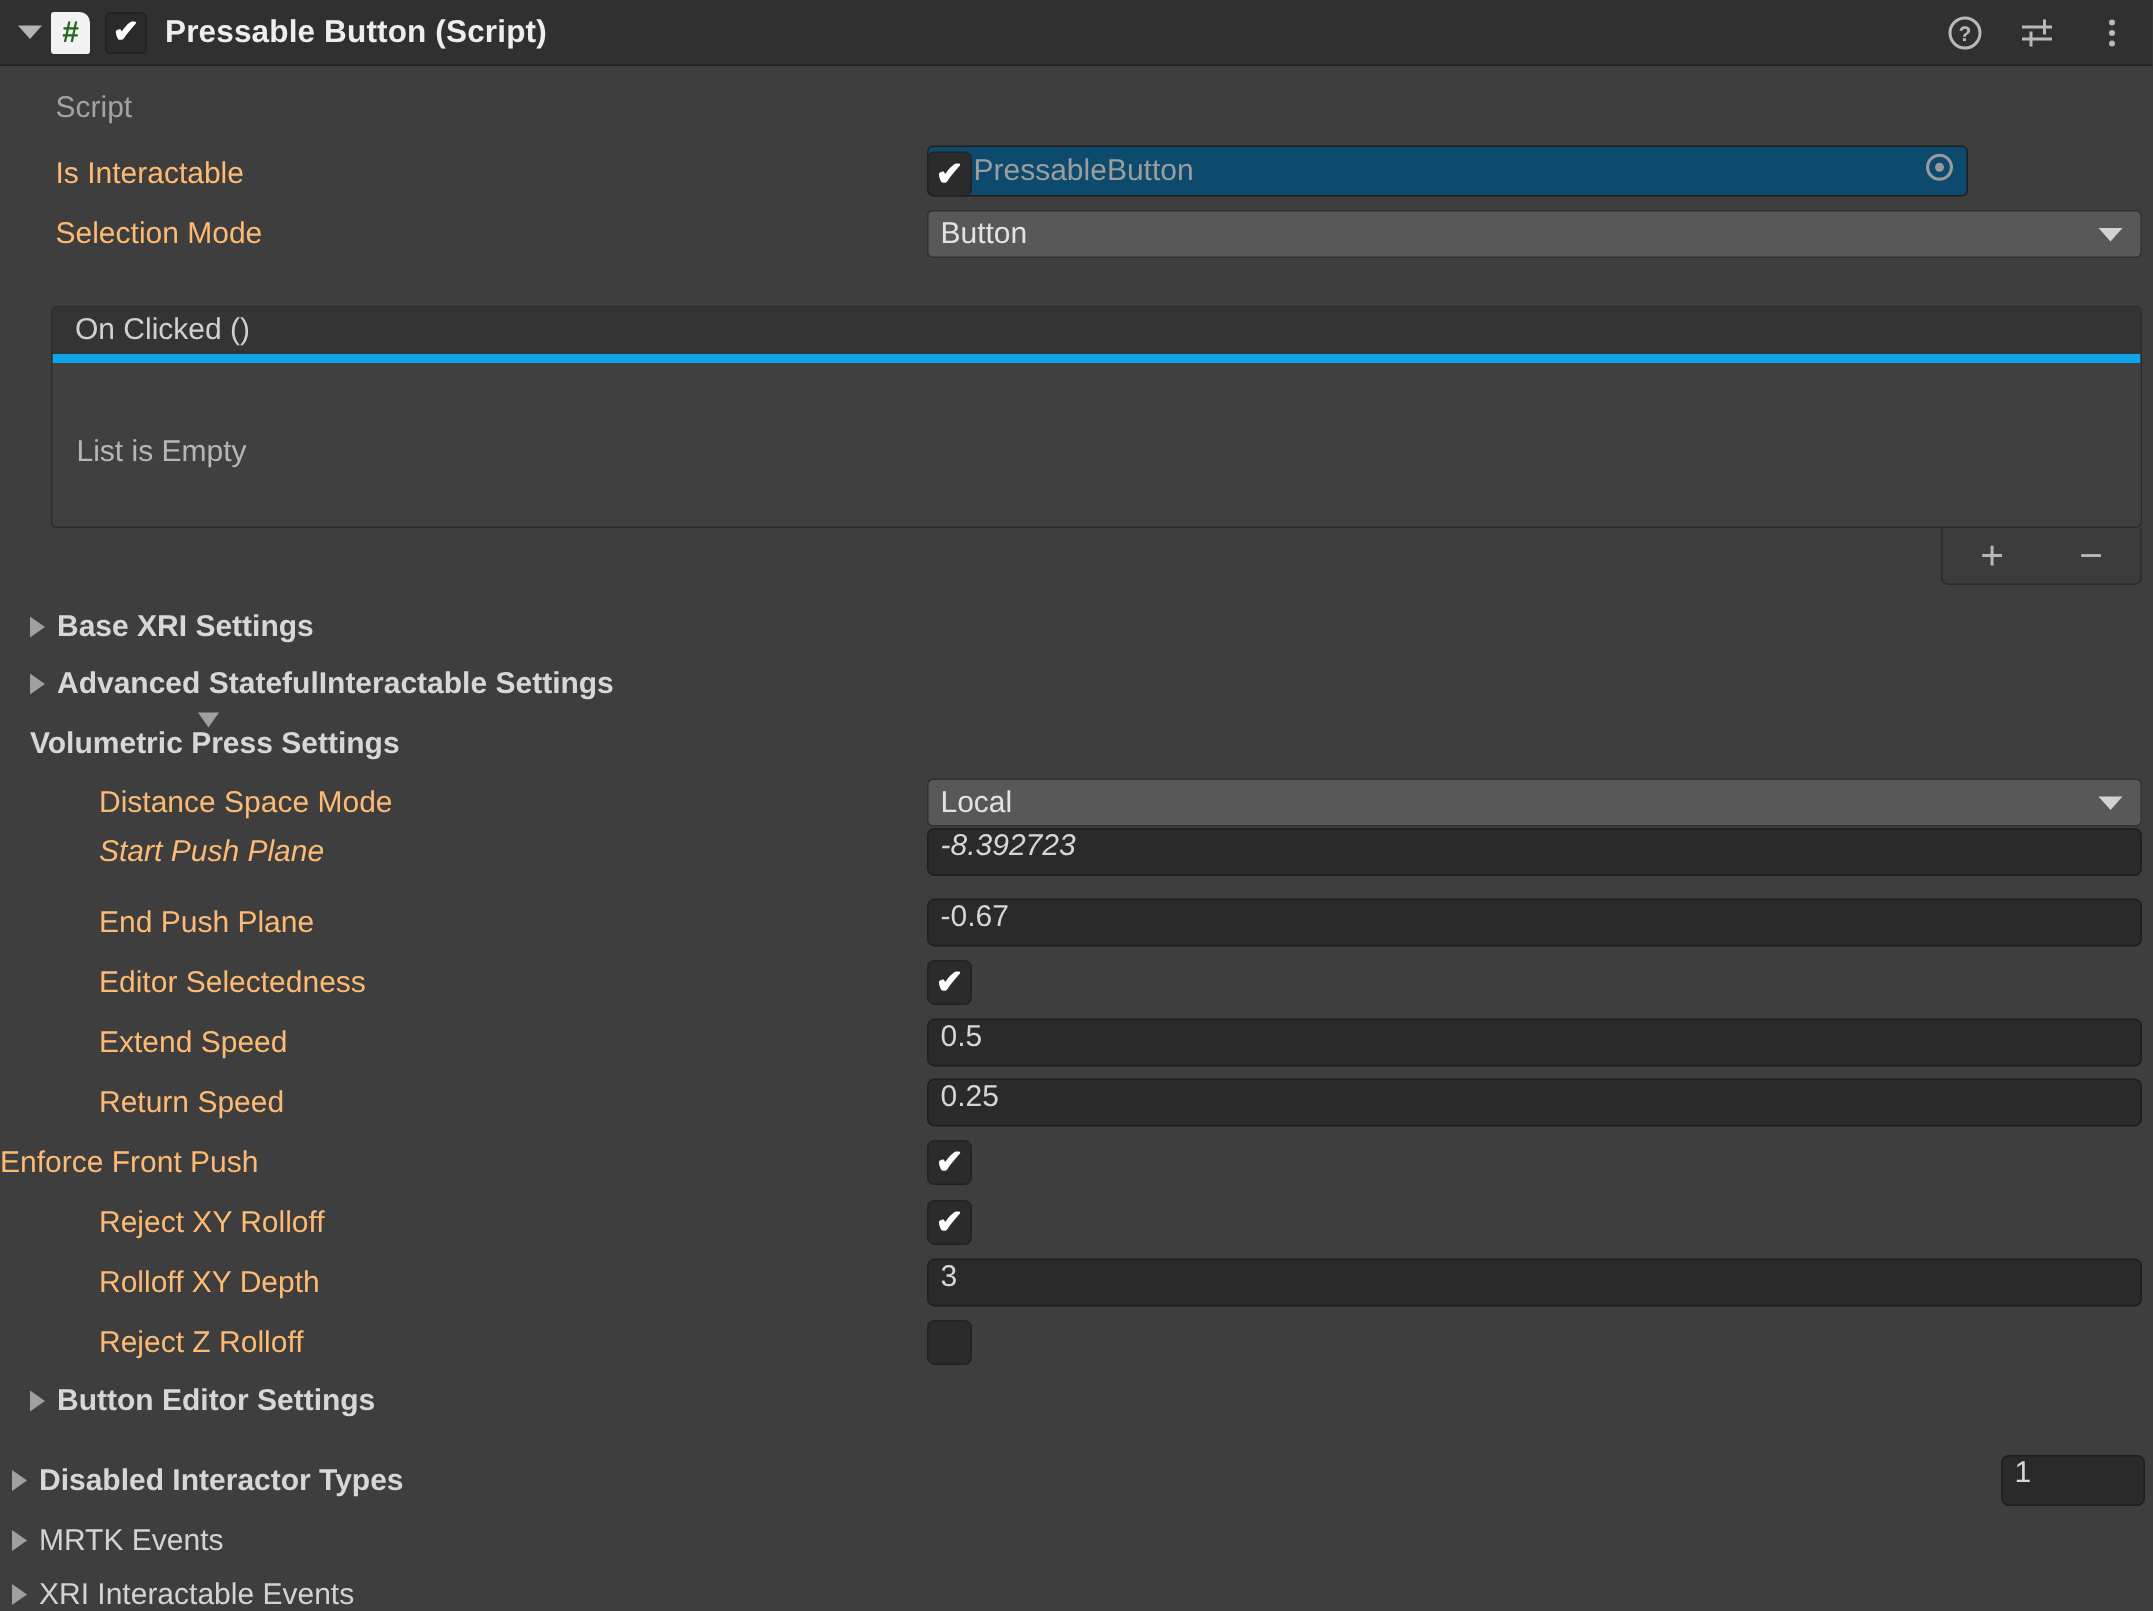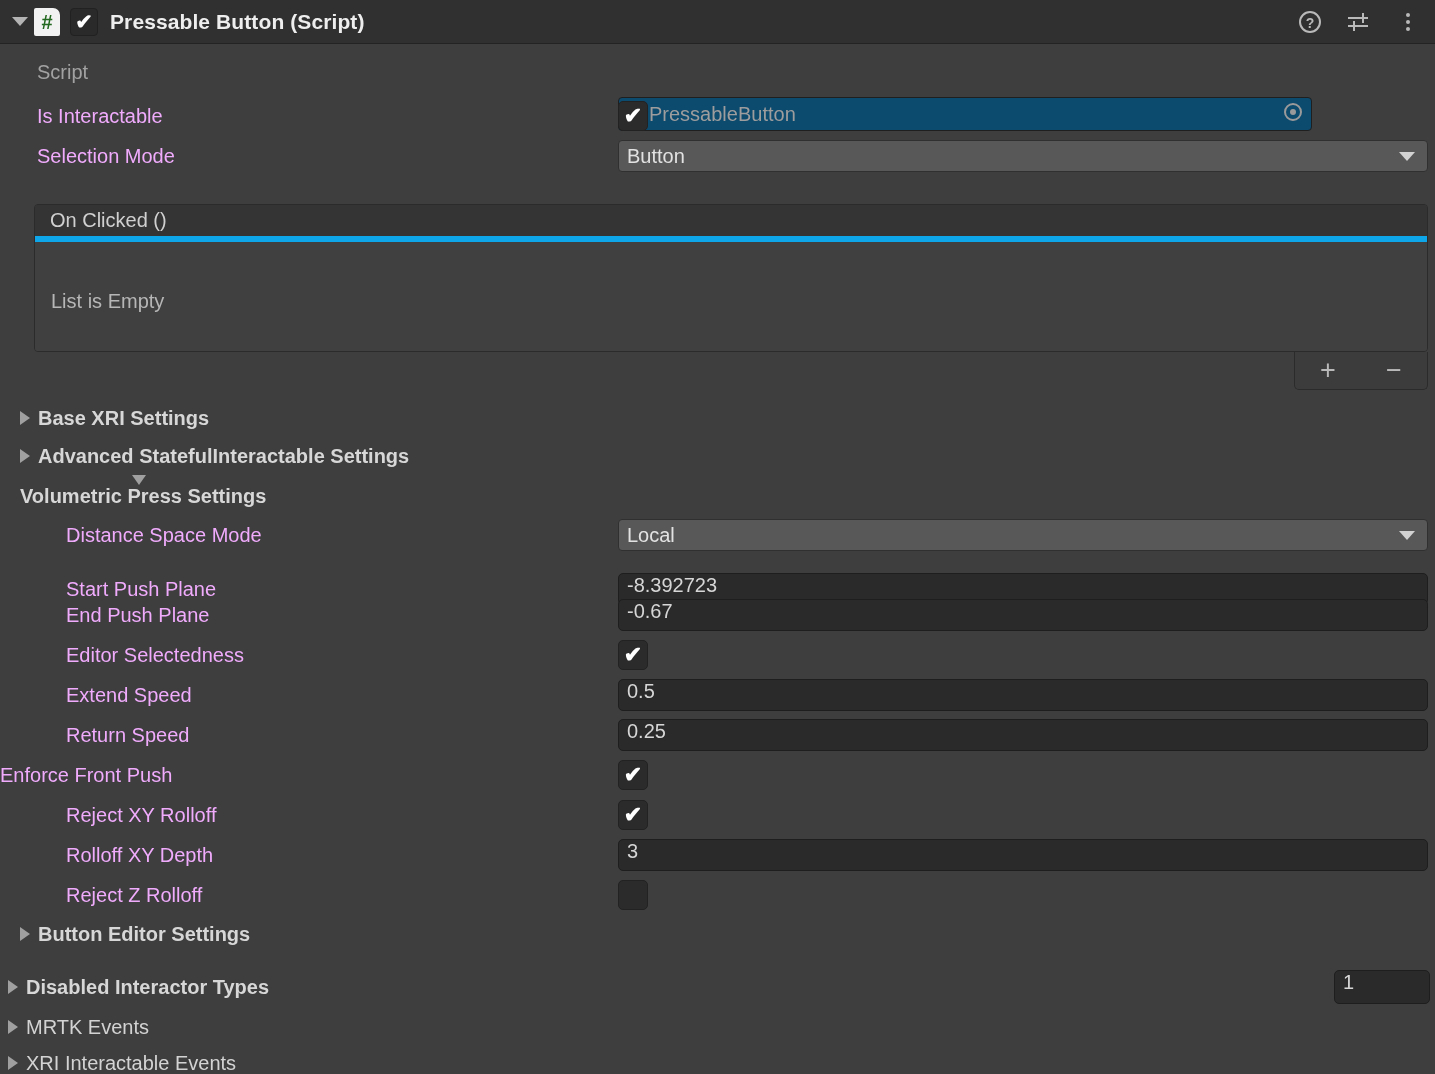--- a/index.html
+++ b/index.html
@@ -38,21 +38,21 @@
   }
   .hdr-check .mark { color: #ffffff; font-size: 21px; line-height: 1; font-weight: bold; }
   .comp-title { color: #eeeeee; font-size: 21px; font-weight: bold; letter-spacing: .1px; }
   .hdr-icons { position: absolute; right: 14px; top: 0; height: 44px; display: flex; align-items: center; gap: 23px; }
   .ico { width: 26px; height: 26px; display: flex; align-items: center; justify-content: center; }
   .ico svg { display: block; }
 
   
   .row { display: flex; align-items: center; position: relative; }
   .label {
-    color: #f0abfc; font-size: 20px; white-space: nowrap;
+    color: #fdba74; font-size: 20px; white-space: nowrap;
   }
   .label.dim { color: #a2a2a2; }
 
   
   .row-script { height: 52px; padding-top: 4px; }
   .row-script .label { margin-left: 37px; }
   .objfield {
     position: absolute; left: 618px; width: 694px; height: 34px;
     background: #0c4a6e; border: 1px solid #1f1f1f; border-radius: 4px;
     display: flex; align-items: center; padding: 0 4px 0 8px;
@@ -225,21 +225,21 @@
   </div>
 
   <div class="row" style="position:absolute;top:515px;left:0;width:1435px;height:40px;">
     <span class="label" style="margin-left:66px;">Distance Space Mode</span>
     <div class="popup">
       <span>Local</span>
       <span class="tri"></span>
     </div>
   </div>
 
-  <div class="row" style="position:absolute;top:569px;left:0;width:1435px;height:40px;">
+  <div class="row" style="position:absolute;top:548px;left:0;width:1435px;height:40px;font-style:italic;">
     <span class="label" style="margin-left:66px;">Start Push Plane</span>
     <div class="textfield">
       <span>-8.392723</span>
     </div>
   </div>
 
   <div class="row" style="position:absolute;top:595px;left:0;width:1435px;height:40px;">
     <span class="label" style="margin-left:66px;">End Push Plane</span>
     <div class="textfield">
       <span>-0.67</span>

